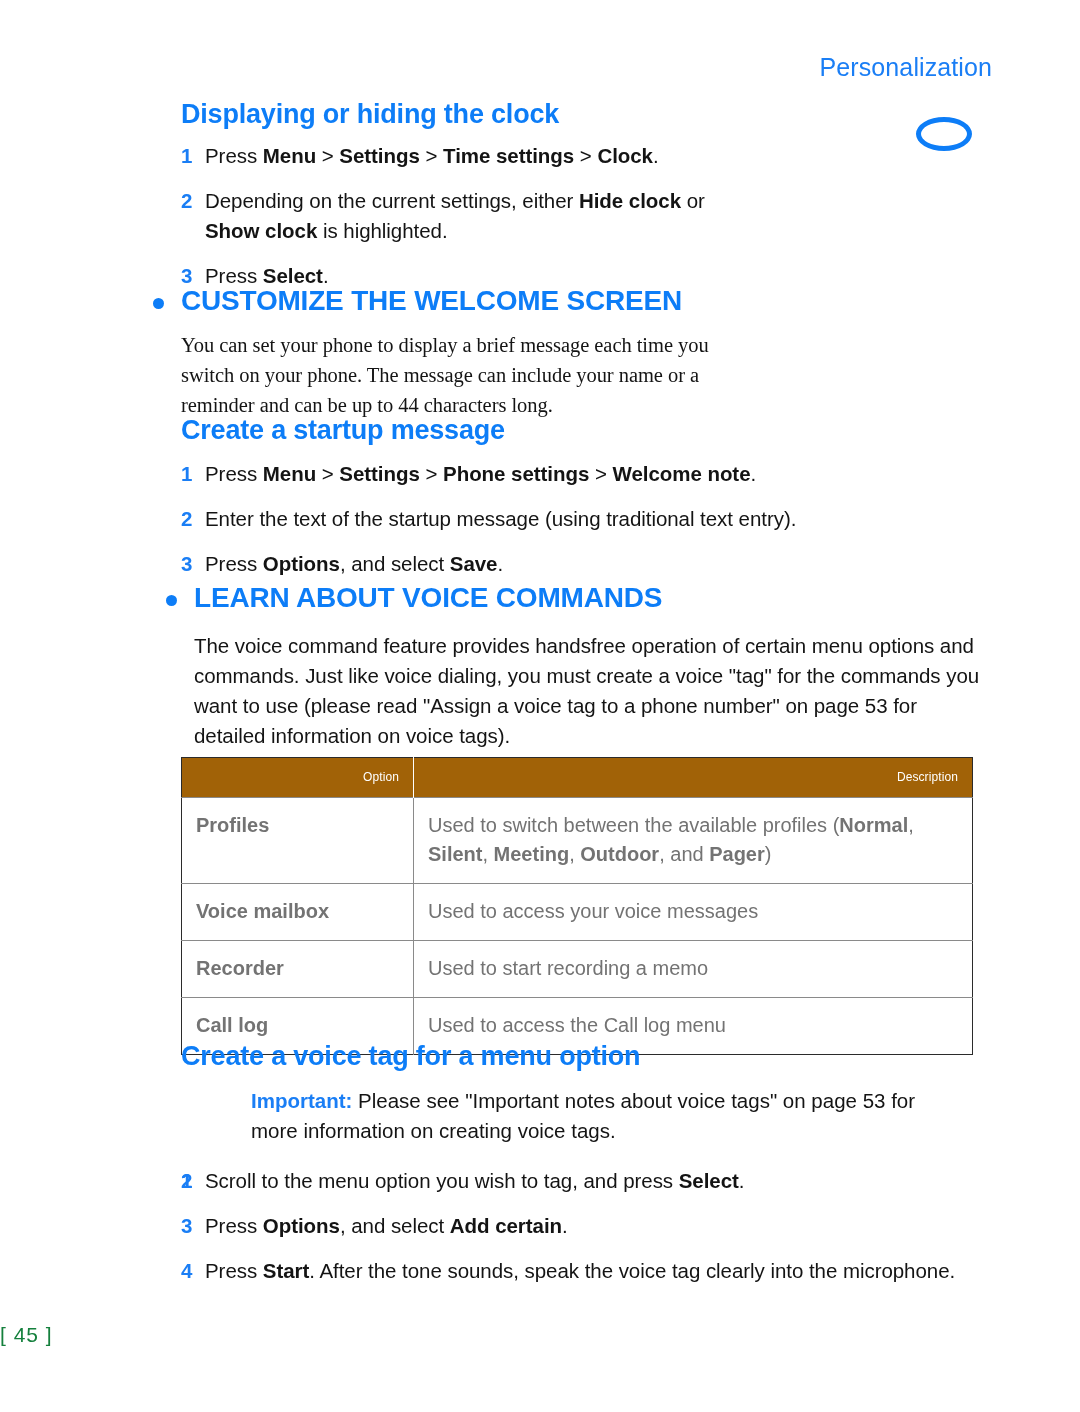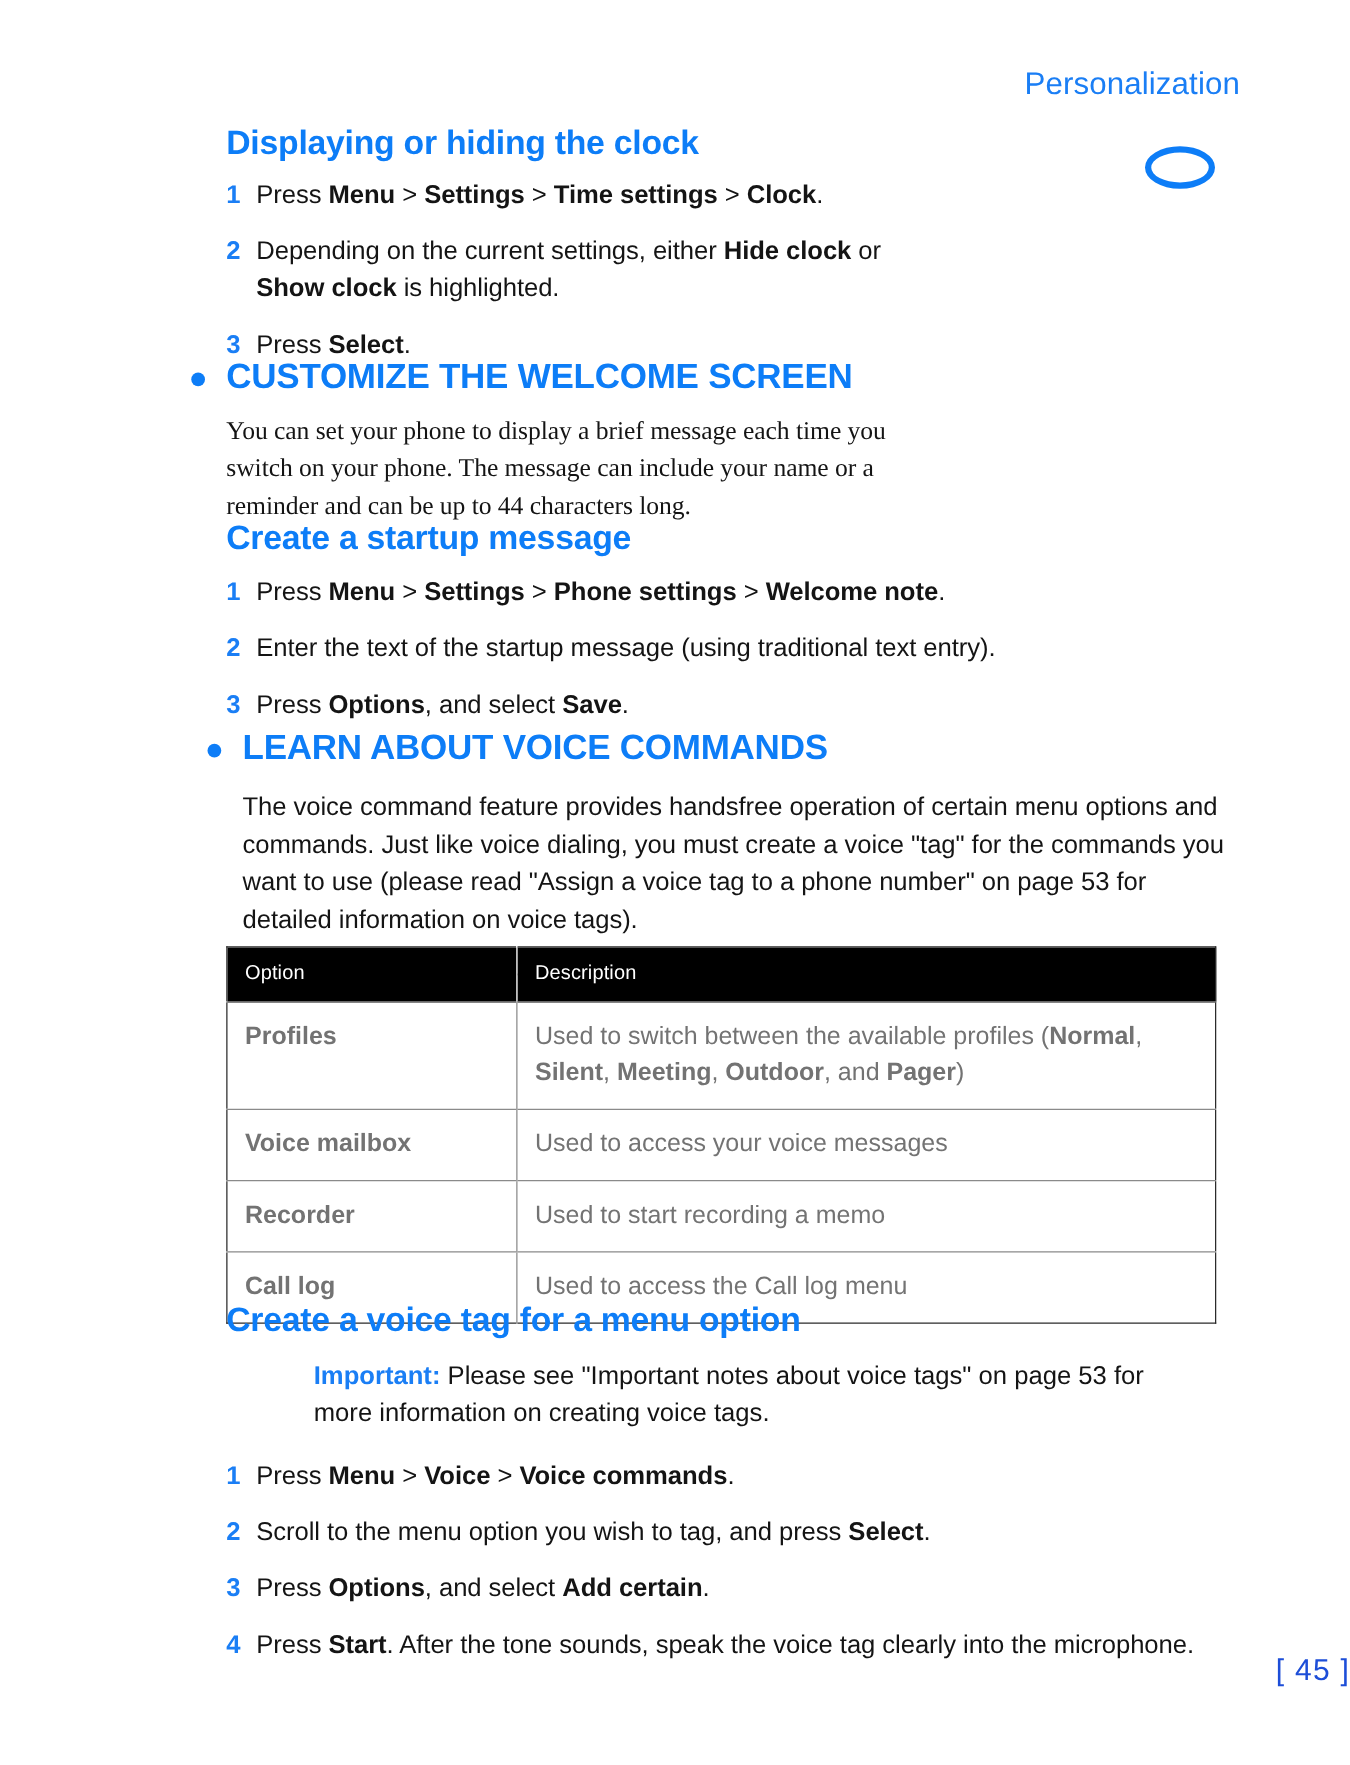--- a/index.html
+++ b/index.html
@@ -112,25 +112,25 @@
   b, strong { font-weight: bold; }
 
   
   table.voice-table {
     border-collapse: collapse;
     width: 791px;
     table-layout: fixed;
     border: 1.5px solid #2b2b2b;
   }
   table.voice-table th {
-    background: #000000;
+    background: #a16207;
     color: #ffffff;
-    font-size: 16px;
+    font-size: 12px;
     font-weight: normal;
-    text-align: left;
+    text-align: right;
     padding: 12px 14px 13px 14px;
     border-right: 1.5px solid #ffffff;
     letter-spacing: 0.1px;
   }
   table.voice-table th:last-child { border-right: none; }
   table.voice-table td {
     font-size: 20px;
     line-height: 29px;
     padding: 13px 14px 14px 14px;
     vertical-align: top;
@@ -155,23 +155,23 @@
     color: #1a7ef5;
     font-weight: bold;
   }
 
   
   .folio {
     position: absolute;
     left: 0;
     right: 0;
     top: 1323px;
-    text-align: right;
-    font-size: 24px;
-    color: #1d4ed8;
+    text-align: left;
+    font-size: 21px;
+    color: #15803d;
     letter-spacing: 1px;
   }
 
   
   .blk { position: absolute; left: 0; }
 </style>
 </head>
 <body>
 
 <div class="page">
@@ -267,21 +267,20 @@
   </div>
 
   <div class="blk" style="top:1042px; left:181px; width:792px;">
     <h3 class="sub-heading">Create a voice tag for a menu option</h3>
     <p class="note" style="margin-top:14px;">
       <span class="note-label">Important:</span><span> Please see "Important notes about voice tags" on page 53 for more information on creating voice tags.</span>
     </p>
     <ol class="steps w-wide" style="margin-top:20px;">
       <li>
         <span class="num">1</span>
-        <span>Press <b>Menu</b> &gt; <b>Voice</b> &gt; <b>Voice commands</b>.</span>
       </li>
       <li>
         <span class="num">2</span>
         <span>Scroll to the menu option you wish to tag, and press <b>Select</b>.</span>
       </li>
       <li>
         <span class="num">3</span>
         <span>Press <b>Options</b>, and select <b>Add certain</b>.</span>
       </li>
       <li>

